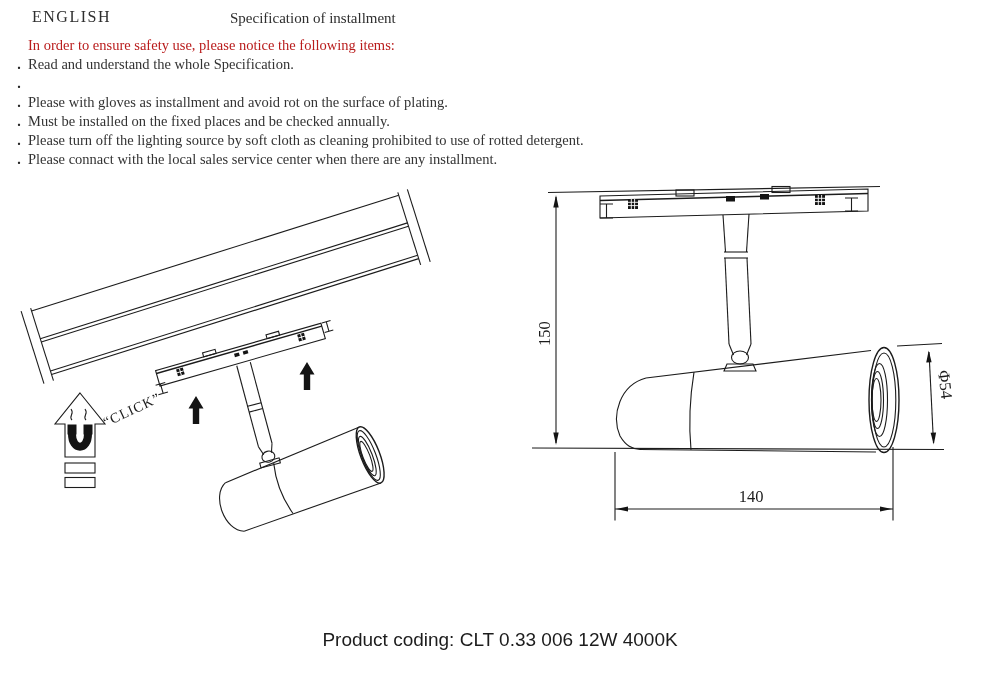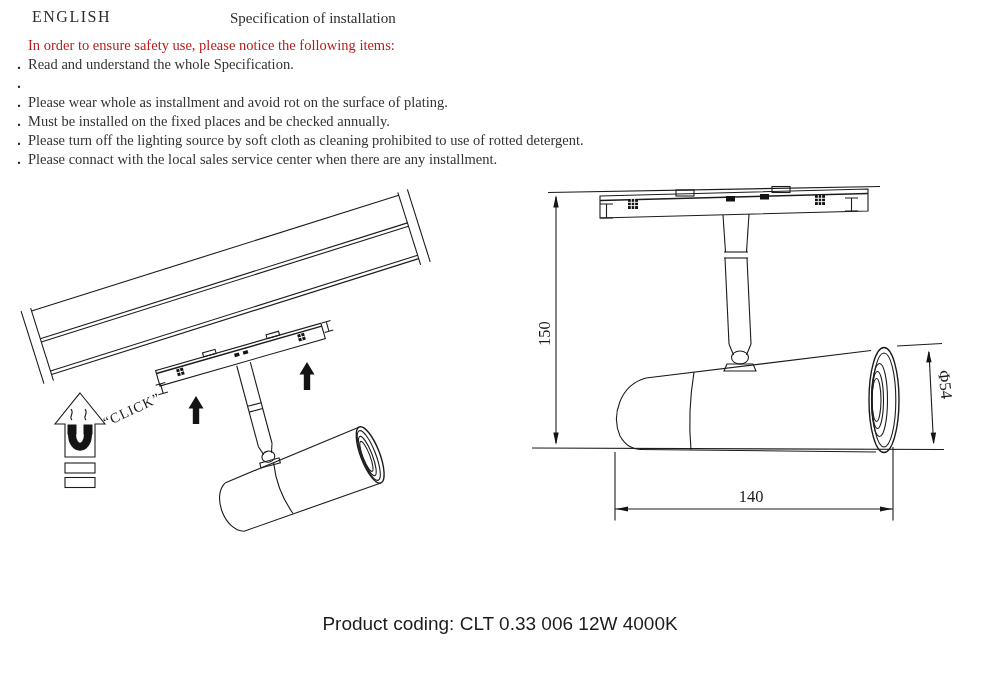--- a/index.html
+++ b/index.html
@@ -23,53 +23,53 @@
   }
   .safety-list li{
     display:flex;align-items:baseline;height:19px;line-height:19px;
     font-size:14.5px;color:#333;
   }
   .safety-list .bullet{
     width:18px;text-align:center;font-weight:bold;font-size:14px;color:#222;
   }
   .diagram-svg{position:absolute;left:0;top:0;}
   .footer-code{
-    position:absolute;left:0;top:613px;width:100%;text-align:center;
+    position:absolute;left:0;top:629px;width:100%;text-align:center;
     font-family:"Liberation Sans","DejaVu Sans",sans-serif;
     font-size:19px;color:#1c1c1c;
   }
   
   .ln{stroke:#1c1c1c;stroke-width:1.1;fill:none;stroke-linecap:butt;}
   .lnw{stroke:#1c1c1c;stroke-width:1.4;fill:none;}
   .fillb{fill:#141414;stroke:none;}
   .wgrid{stroke:#ffffff;stroke-width:0.9;fill:none;}
   .dimtxt{font-family:"Liberation Serif","DejaVu Serif",serif;font-size:16.5px;fill:#1c1c1c;}
   .clicktxt{font-family:"Liberation Serif","DejaVu Serif",serif;font-size:14px;fill:#1c1c1c;letter-spacing:1px;}
 </style>
 </head>
 <body>
 
 <div class="page">
 
   <div class="hdr-lang">ENGLISH</div>
-  <div class="hdr-title">Specification of installation</div>
+  <div class="hdr-title">Specification of installment</div>
 
   <div class="intro">In order to ensure safety use, please notice the following items:</div>
 
   <ul class="safety-list">
     <li>
         <span class="bullet">.</span>
         <span>Read and understand the whole Specification.</span>
       </li>
     <li>
         <span class="bullet">.</span>
       </li>
     <li>
         <span class="bullet">.</span>
-        <span>Please wear whole as installment and avoid rot on the surface of plating.</span>
+        <span>Please with gloves as installment and avoid rot on the surface of plating.</span>
       </li>
     <li>
         <span class="bullet">.</span>
         <span>Must be installed on the fixed places and be checked annually.</span>
       </li>
     <li>
         <span class="bullet">.</span>
         <span>Please turn off the lighting source by soft cloth as cleaning prohibited to use of rotted detergent.</span>
       </li>
     <li>

